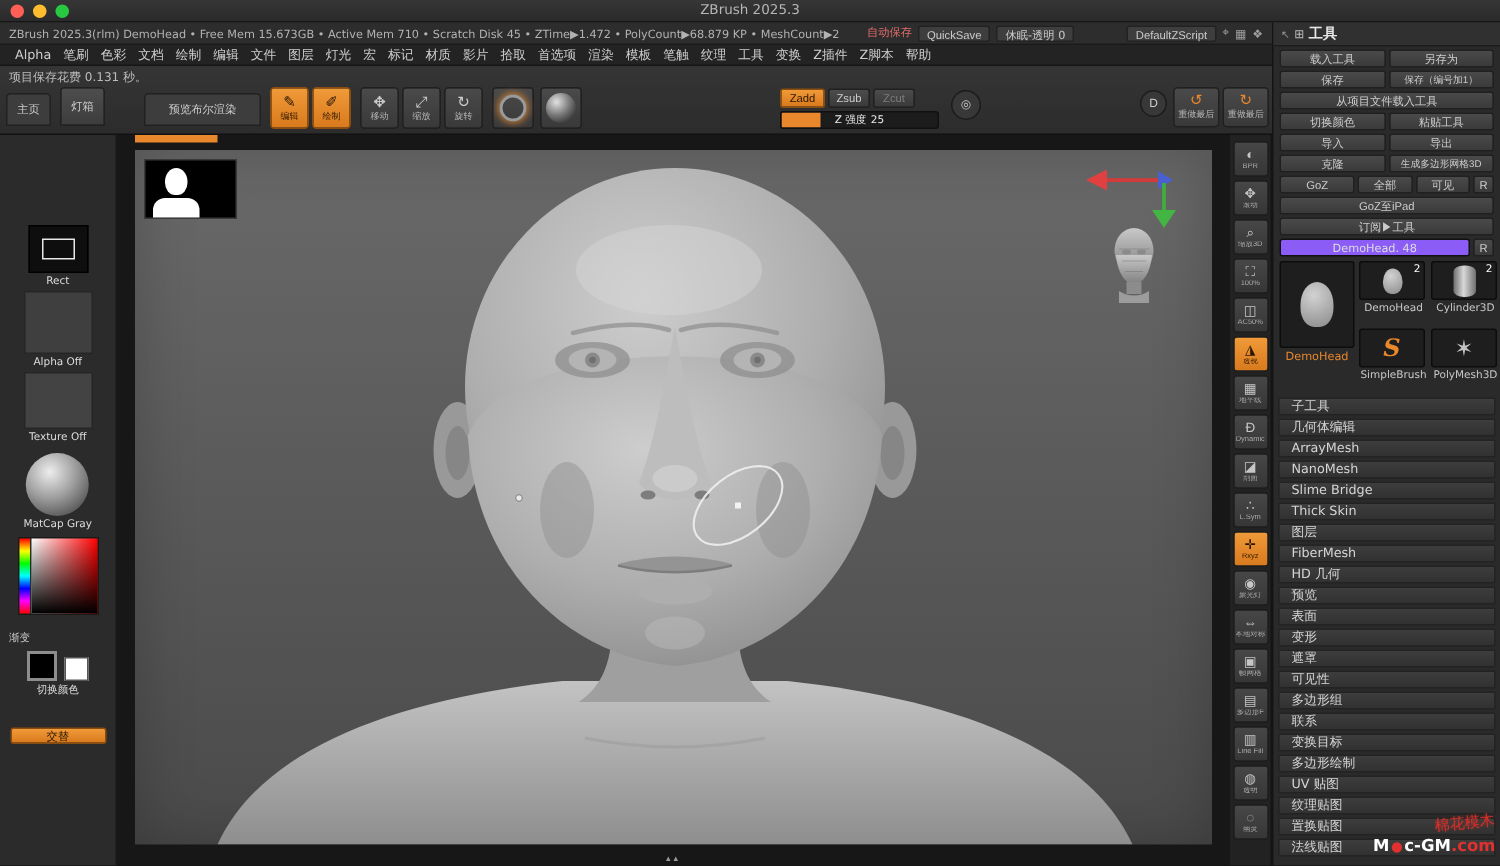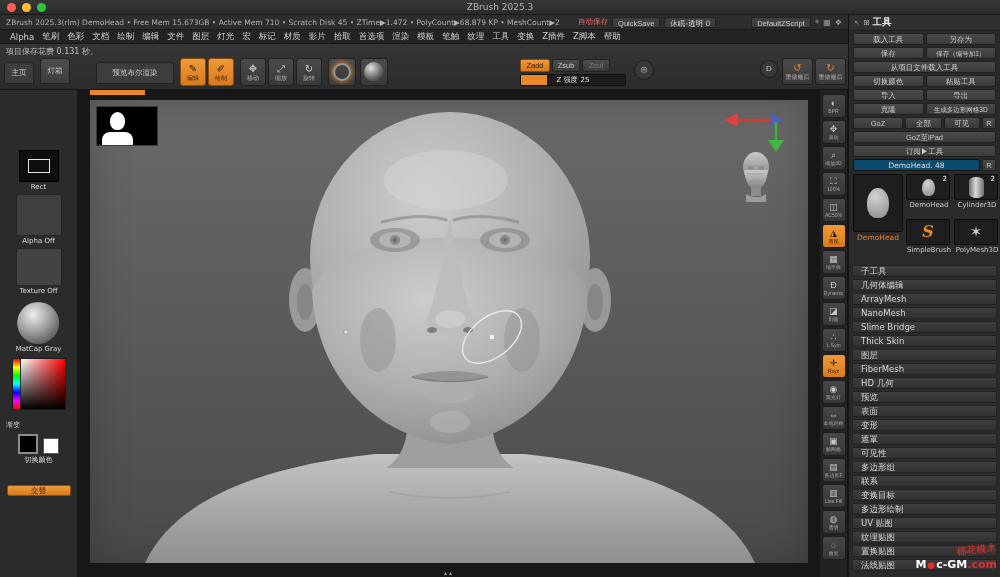--- a/index.html
+++ b/index.html
@@ -115,21 +115,21 @@
   .right-panel{position:absolute;left:848px;right:0;top:15px;bottom:0;background:#2a2a2a;border-left:1px solid #141414;}
   .rp-head{height:16px;display:flex;align-items:center;gap:3px;padding:0 5px;background:#303030;border-bottom:1px solid #1c1c1c;}
   .rp-collapse{font-size:7px;color:#999;}
   .rp-hicon{font-size:8px;color:#bbb;}
   .rp-title{font-size:9.5px;color:#e6e6e6;font-weight:bold;}
   .rp-row{display:flex;gap:2px;padding:0 4px;margin-top:2px;}
   .rp-btn{flex:1;height:12px;background:linear-gradient(#4a4a4a,#3a3a3a);border:1px solid #202020;border-radius:2px;
     font-size:7.5px;line-height:11px;text-align:center;color:#ccc;padding:0;white-space:nowrap;overflow:hidden;}
   .rp-btn.tiny{font-size:6.5px;}
   .rp-btn.rflag{flex:0 0 14px;}
-  .rp-slider{flex:1;height:12px;background:#0c4a6e;border:1px solid #111;border-radius:2px;
+  .rp-slider{flex:1;height:12px;background:#8b5cf6;border:1px solid #111;border-radius:2px;
     font-size:7.5px;line-height:11px;text-align:center;color:#ddd;}
   .tools-block{display:flex;gap:3px;padding:3px 4px 1px 4px;height:92px;}
   .tool{position:relative;text-align:center;}
   .tool-icon{background:#1e1e1e;border:1px solid #0c0c0c;border-radius:2px;display:flex;align-items:center;justify-content:center;position:relative;}
   .tool.big{width:52px;}
   .tool.big .tool-icon{width:50px;height:58px;}
   .tool.sm .tool-icon{width:44px;height:26px;}
   .tool-label{font-size:7px;color:#c8c8c8;margin-top:1px;white-space:nowrap;overflow:hidden;}
   .tool.big .tool-label{color:#e8872b;font-size:7.5px;}
   .tool-grid{display:grid;grid-template-columns:46px 46px;gap:2px;}

